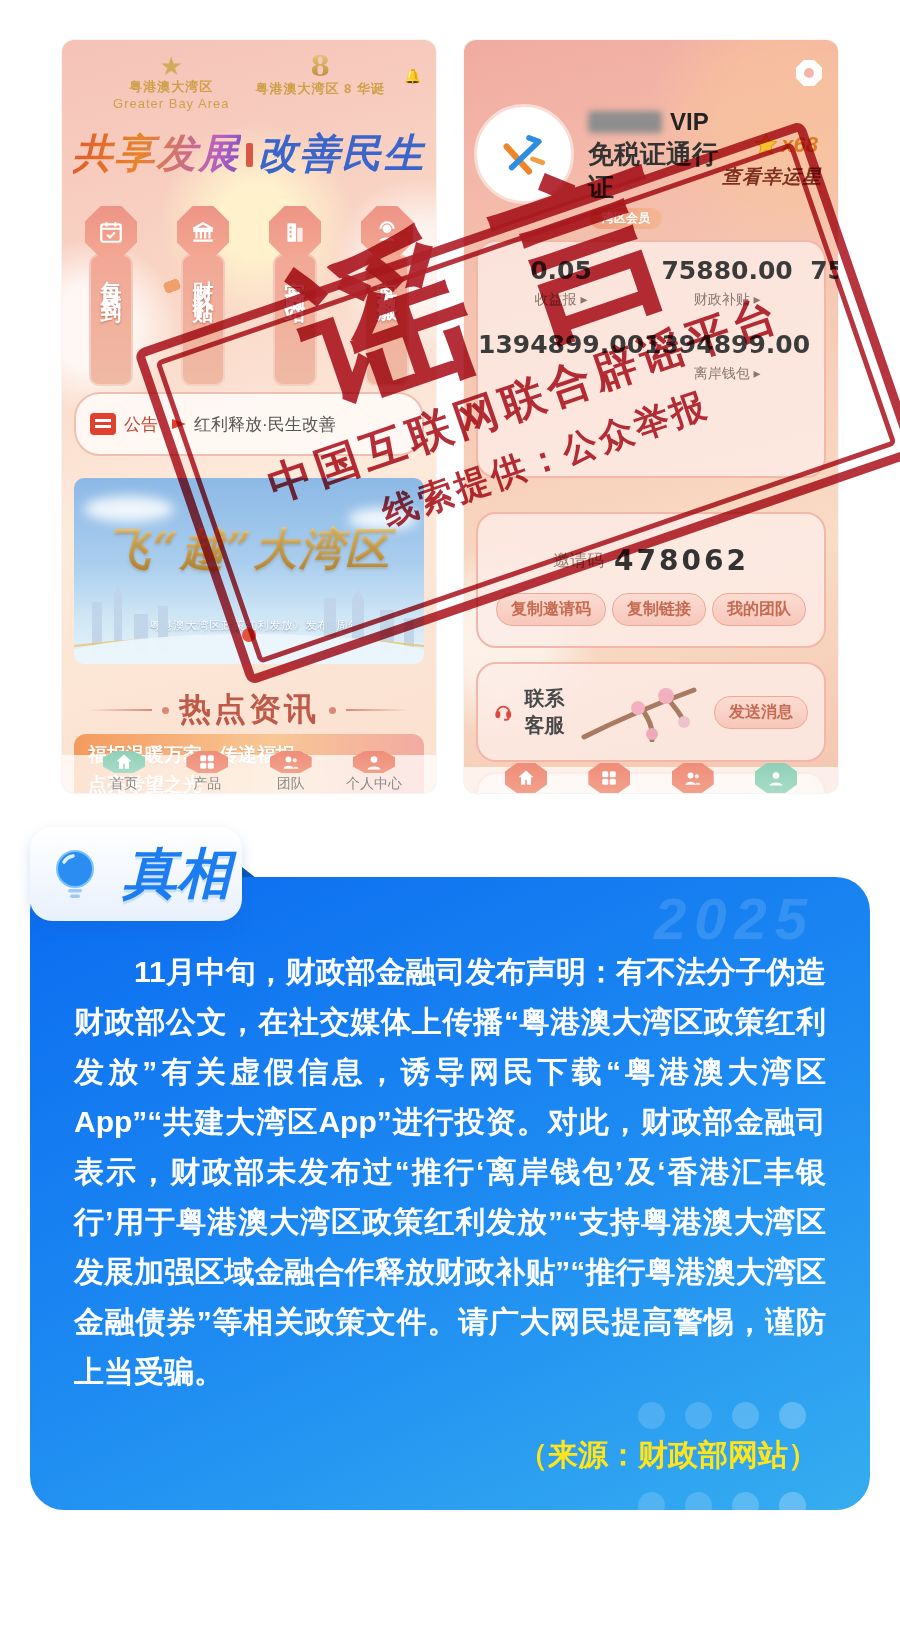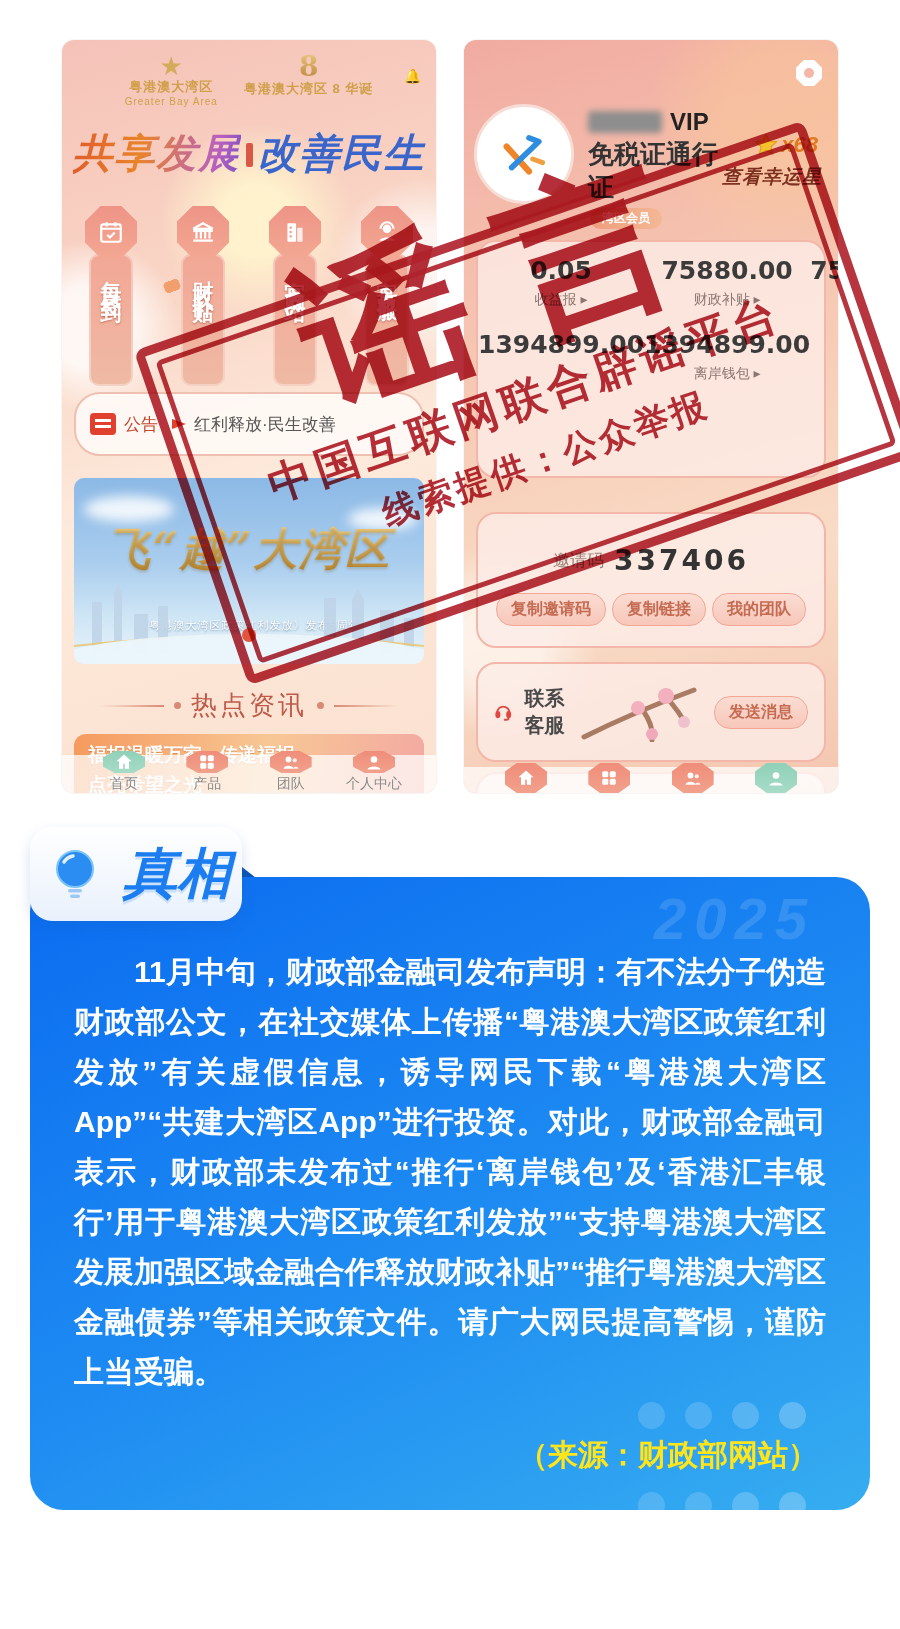--- a/index.html
+++ b/index.html
@@ -17,21 +17,21 @@
   .phone-right{left:464px;background:
       radial-gradient(circle at 85% 10%, rgba(250,200,150,.5) 0 8%, rgba(250,200,150,0) 18%),
       radial-gradient(circle at 10% 80%, rgba(255,255,255,.6) 0 6%, rgba(255,255,255,0) 14%),
       linear-gradient(165deg,#f1aba1 0%,#f6c7b2 38%,#f9dcc6 70%,#f4c5b0 100%);}
 
   
   .logos{position:absolute;top:14px;left:0;width:100%;display:flex;justify-content:center;gap:26px;align-items:flex-start;}
   .logo{display:flex;flex-direction:column;align-items:center;color:#c9a14e;}
   .logo .star{font-size:26px;line-height:24px;color:#d4ab5a;}
   .logo .t{font-size:13px;font-weight:700;letter-spacing:1px;color:#cfa049;}
-  .logo .s{font-size:10px;letter-spacing:1px;color:#cfa049;}
+  .logo .s{font-size:13px;letter-spacing:1px;color:#cfa049;}
   .logo .eight{font-family:"DejaVu Serif",serif;font-size:28px;line-height:26px;font-weight:700;
                background:linear-gradient(#e7c379,#b9873a);-webkit-background-clip:text;background-clip:text;color:transparent;}
   .bell{position:absolute;right:14px;top:28px;font-size:14px;color:#d8b06a;}
 
   .headline{position:absolute;top:86px;left:0;width:100%;text-align:center;
             font-family:"DejaVu Serif",serif;font-weight:900;font-size:40px;letter-spacing:2px;white-space:nowrap;}
   .hl1{background:linear-gradient(100deg,#e05a2b,#e8842b 40%,#b75fc2 85%,#7b52c0);
        -webkit-background-clip:text;background-clip:text;color:transparent;font-style:italic;}
   .hl-seal{display:inline-block;width:7px;height:24px;background:#d2402e;border-radius:2px;margin:0 5px 4px 5px;vertical-align:middle;opacity:.85;}
   .hl2{color:#3a66cc;font-style:italic;}
@@ -77,21 +77,21 @@
             font-size:11px;letter-spacing:1px;color:#fff;text-shadow:0 1px 2px rgba(60,90,130,.6);}
   .hero-wave{position:absolute;bottom:-26px;left:-20px;width:390px;height:56px;background:rgba(235,246,252,.95);
              border-radius:50% 50% 0 0;}
   .hero-dot{position:absolute;bottom:22px;left:168px;width:14px;height:14px;border-radius:50%;background:#e2543c;}
 
   
   .section-head{position:absolute;top:648px;left:0;width:100%;display:flex;align-items:center;justify-content:center;gap:10px;}
   .hline{width:64px;height:2px;background:linear-gradient(90deg,transparent,#d98a76);}
   .hline.r{transform:scaleX(-1);}
   .hdot{width:7px;height:7px;background:#d98a76;border-radius:50%;}
-  .section-title{font-family:"DejaVu Serif",serif;font-weight:400;font-size:26px;color:#bf5948;letter-spacing:3px;}
+  .section-title{font-family:"DejaVu Serif",serif;font-weight:700;font-size:32px;color:#bf5948;letter-spacing:3px;}
   .news{position:absolute;top:694px;left:12px;width:350px;height:60px;border-radius:12px 12px 0 0;
         background:linear-gradient(100deg,#f59a5e 0%,#f8c795 55%,#f3a9a2 100%);overflow:hidden;}
   .news .l1{margin:8px 0 0 14px;font-size:19px;font-weight:700;color:#fff;text-shadow:0 1px 1px rgba(190,90,40,.4);}
   .news .l2{margin:4px 0 0 14px;font-size:19px;font-weight:700;color:#fff;text-shadow:0 1px 1px rgba(190,90,40,.4);}
 
   
   .nav{position:absolute;left:0;bottom:0;width:100%;height:38px;background:rgba(255,255,255,.72);
        display:flex;justify-content:space-between;padding:0 26px;box-sizing:border-box;}
   .nav-item{width:72px;display:flex;flex-direction:column;align-items:center;}
   .nav-badge{width:42px;height:42px;margin-top:-4px;display:flex;align-items:center;justify-content:center;
@@ -379,21 +379,21 @@
         <div class="stat">
           <span class="v">1394899.00</span>
           <span class="l">离岸钱包 ▸</span>
         </div>
       </div>
     </div>
 
     <div class="rcard invite">
       <div class="invite-row">
         <span class="invite-label">邀请码</span>
-        <span class="invite-code">337406</span>
+        <span class="invite-code">478062</span>
       </div>
       <div class="btnrow">
         <span class="pillbtn">复制邀请码</span>
         <span class="pillbtn">复制链接</span>
         <span class="pillbtn">我的团队</span>
       </div>
     </div>
 
     <div class="rcard contact">
       <svg width="30" height="30" viewBox="0 0 24 24" fill="none" stroke="#e04840" stroke-width="2.4">

